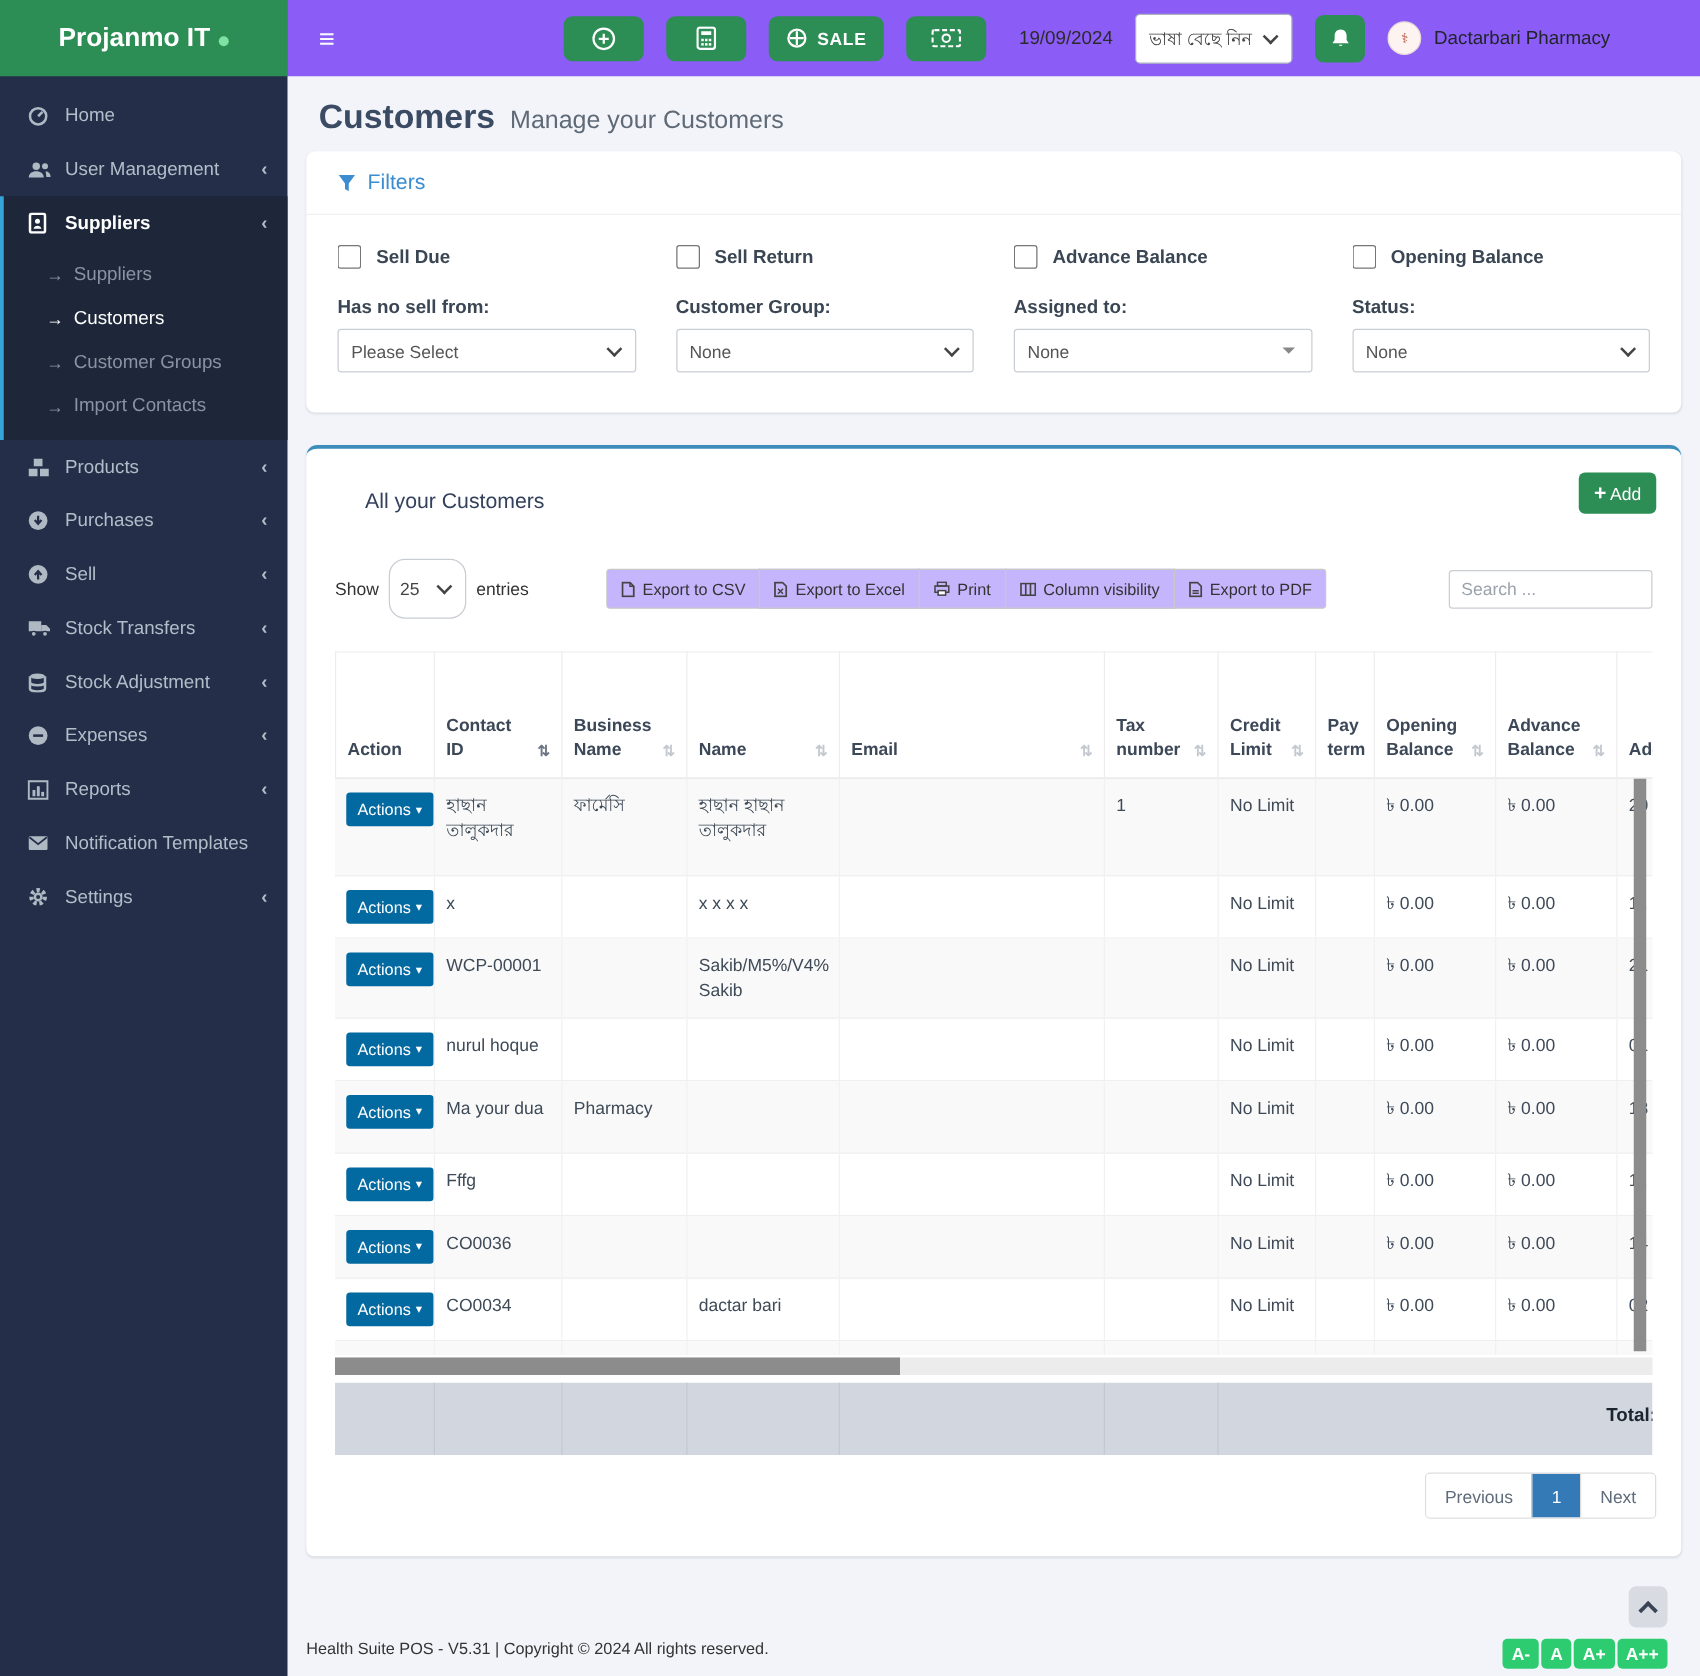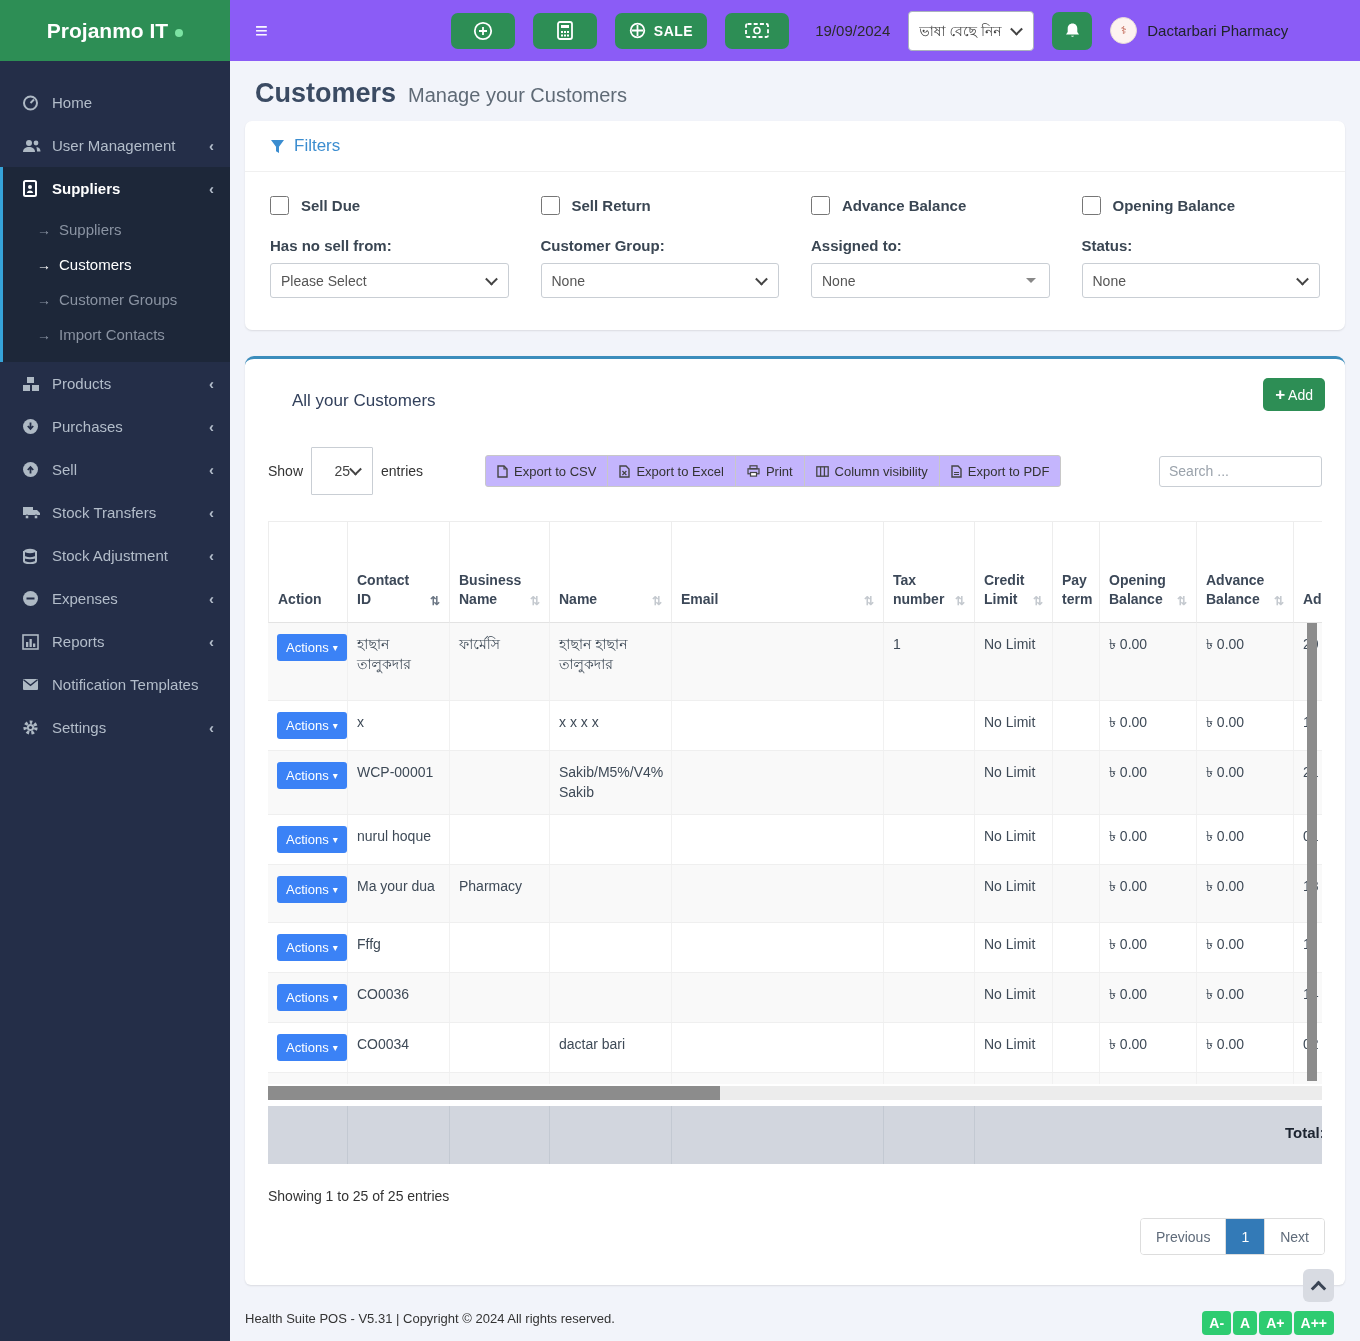--- a/index.html
+++ b/index.html
@@ -5,21 +5,21 @@
   * { margin:0; padding:0; box-sizing:border-box; }
   html,body { width:1360px; }
   body { font-family:"Liberation Sans", sans-serif; background:#f2f4fa; color:#3e4a57; }
   .page { position:relative; width:1360px; height:1341px; overflow:hidden; background:#f2f4fa; }
 
   
   .sidebar { position:absolute; left:0; top:0; width:230px; height:1341px; background:#242e48; z-index:3; }
   .brand { height:61px; background:#2d8e55; display:flex; align-items:center; justify-content:center; gap:7px; }
   .brand-text { color:#fff; font-size:21px; font-weight:bold; }
   .brand-dot { width:8px; height:8px; border-radius:50%; background:#7ce3a3; margin-top:4px; }
-  .nav { padding-top:20px; }
+  .nav { padding-top:10px; }
   .nav-item { display:flex; align-items:center; padding:13px 16px 13px 22px; color:#b3bdca; font-size:15px; cursor:pointer; }
   .nav-item .icn { width:30px; display:inline-flex; justify-content:flex-start; color:#aeb9c4; }
   .nav-item .lbl { flex:1; }
   .chev { color:#b3bdca; font-size:15px; font-weight:bold; }
   .contacts-group { background:#1d2739; border-left:3px solid #36a3d9; }
   .contacts-group .nav-item { padding-left:19px; color:#fff; font-weight:bold; }
   .contacts-group .nav-item .icn { color:#fff; }
   .submenu { padding:2px 0 10px 0; }
   .sub-item { display:flex; align-items:center; gap:8px; padding:9px 16px 9px 34px; color:#8a93a2; font-size:15px; cursor:pointer; }
   .sub-item.active { color:#ffffff; }
@@ -61,21 +61,21 @@
   .fake-select { width:100%; height:35px; border:1px solid #c9ced4; border-radius:3px; color:#555; font-size:14px; display:flex; align-items:center; padding:0 10px; background:#fff; cursor:pointer; }
 
   .cust-card { border-top:3px solid #3c8dbc; border-radius:9px 9px 6px 6px; padding-bottom:30px; position:relative; }
   .cust-head { display:flex; align-items:flex-end; justify-content:space-between; padding:19px 20px 0 23px;margin-left:24px; }
   .cust-title { font-size:17px; color:#33415c; padding-top:4px; }
   .add-btn { background:#2d8e55; color:#fff; border:none; border-radius:5px; height:33px; padding:0 12px; font-size:14px; display:inline-flex; align-items:center; gap:3px; cursor:pointer; }
   .add-plus { font-size:17px; font-weight:bold; }
 
   .toolbar { display:flex; align-items:center; padding:0 23px; margin-top:36px; }
   .show-group { display:flex; align-items:center; gap:8px; font-size:14px; color:#333; }
-  .pagesize-select { height:48px; width:62px; padding:0 22px 0 8px; font-size:14px; border:1px solid #c9ced4; border-radius:1px;text-align:right; }
+  .pagesize-select { height:48px; width:62px; padding:0 22px 0 8px; font-size:14px; border:1px solid #c9ced4; border-radius:13px; }
   .export-group { display:flex; margin-left:62px; }
   .exp-btn { display:inline-flex; align-items:center; gap:6px; border:1px solid #c8c8c8; background:#c4b5fd; color:#333; font-size:13px; padding:0 11px; height:32px; cursor:pointer; margin-left:-1px; }
   .exp-btn:first-child { border-radius:3px 0 0 3px; margin-left:0; }
   .exp-btn:last-child { border-radius:0 3px 3px 0; }
   .search-box { margin-left:auto; }
   .search-input { width:163px; height:31px; border:1px solid #c9ced4; border-radius:3px; padding:0 9px; font-size:14px; font-family:"Liberation Sans",sans-serif; color:#444; }
   .search-input::placeholder { color:#9aa2ab; }
 
   
   .tbl-wrap { position:relative; margin:26px 23px 0; width:1054px; height:563px; overflow:hidden; }
@@ -84,21 +84,21 @@
   .th { border:1px solid #ededed; border-right:none; border-bottom:1px solid #e3e3e3; padding:10px 9px 13px; display:flex; align-items:flex-end; justify-content:space-between; min-height:102px; font-weight:bold; font-size:14px; color:#3c4858; line-height:1.35; }
   .th:last-child { border-right:1px solid #ededed; }
   .sort-ic { color:#c4c9cf; font-size:12px; margin-left:4px; white-space:nowrap; }
   .sort-ic.sorted { color:#6b7684; }
   .tr { border-bottom:1px solid #efefef; }
   .tr:nth-child(odd) { background:#f9f9f9; }
   .tr:nth-child(1) { min-height:78px; }
   .tr:nth-child(3), .tr:nth-child(5), .tr:nth-child(10) { min-height:58px; }
   .td { padding:11px 9px; font-size:14px; color:#3e4a57; border-left:1px solid #f1f1f1; line-height:1.45; overflow:hidden; }
   .td:first-child { border-left:none; }
-  .actions-btn { background:#3b82f6; color:#fff; border:none; border-radius:3px; height:27px; padding:0 9px; font-size:13px; cursor:pointer; display:inline-flex; align-items:center; gap:4px; }
+  .actions-btn { background:#0369a1; color:#fff; border:none; border-radius:3px; height:27px; padding:0 9px; font-size:13px; cursor:pointer; display:inline-flex; align-items:center; gap:4px; }
   .caret { font-size:10px; }
   .vscroll { position:absolute; right:5px; top:102px; width:10px; height:458px; background:#8c8c8c; z-index:2; }
 
   .hscroll { margin:2px 23px 0; width:1054px; height:14px; background:#ececec; position:relative; }
   .hscroll-thumb { position:absolute; left:0; top:0; width:452px; height:14px; background:#8c8c8c; cursor:pointer; }
 
   .tfoot-wrap { margin:6px 23px 0; width:1054px; overflow:hidden; }
   .tfoot { display:grid; grid-template-columns:79px 102px 100px 122px 212px 91px 1fr; min-height:58px; background:#d2d6de; }
   .tf-cell { border-left:1px solid #c3c9d2; }
   .tf-cell:first-child { border-left:none; }
@@ -660,21 +660,20 @@
           <div class="tf-cell"></div>
           <div class="tf-cell"></div>
           <div class="tf-cell"></div>
           <div class="tf-cell"></div>
           <div class="tf-cell tf-total">
               <span>Total:</span>
             </div>
         </div>
       </div>
 
-      <div class="summary">Showing 1 to 25 of 25 entries</div>
 
       <div class="pag-row">
         <div class="pager">
           <button class="pg-btn">Previous</button>
           <button class="pg-btn active">1</button>
           <button class="pg-btn">Next</button>
         </div>
       </div>
     </section>
   </main>

